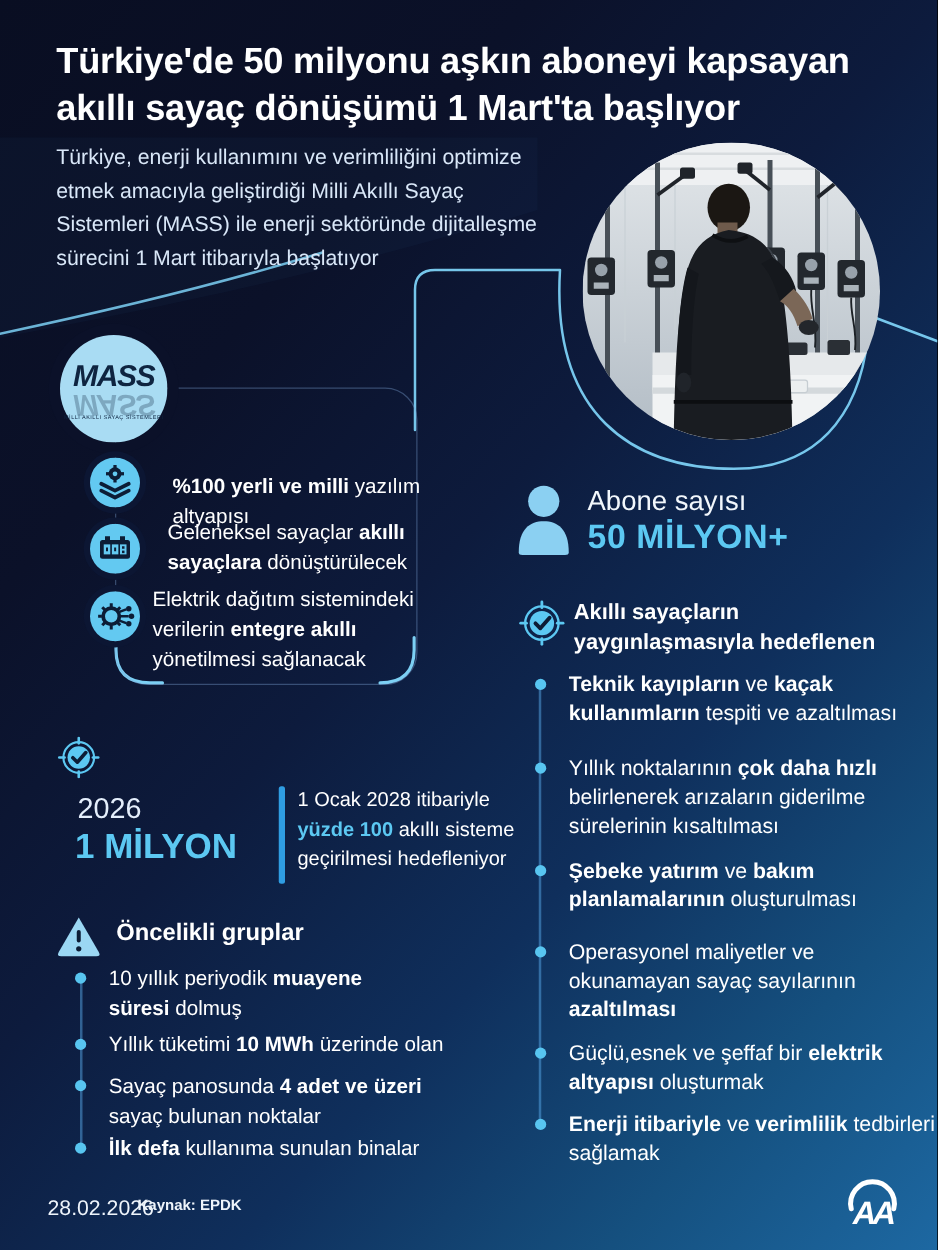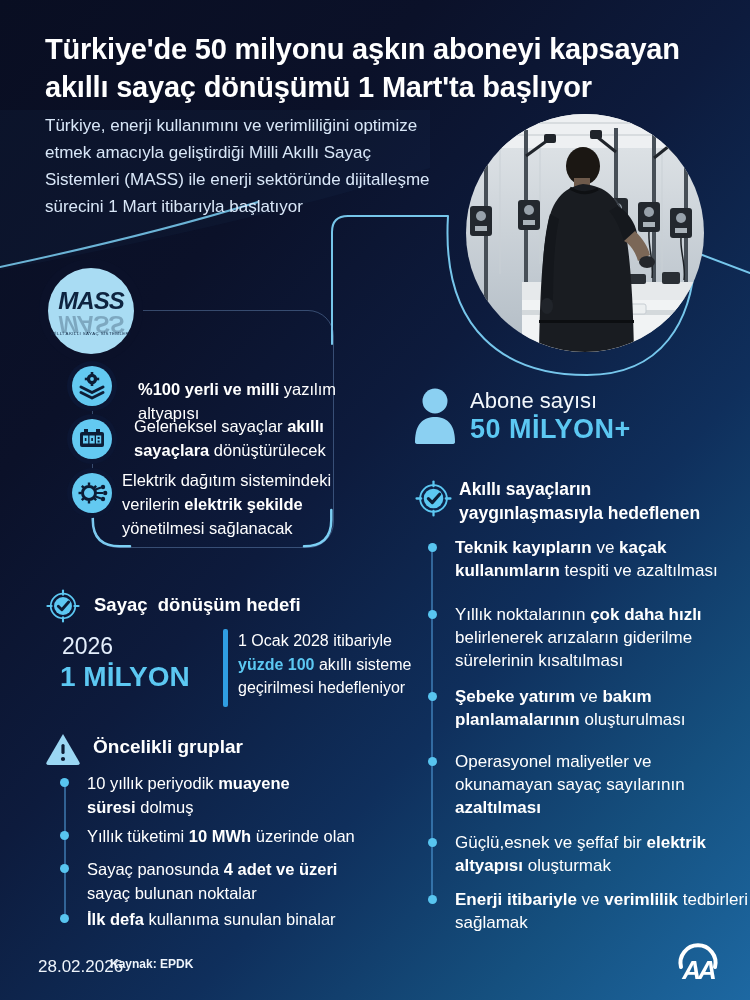--- a/index.html
+++ b/index.html
@@ -218,21 +218,21 @@
           <line x1="23.5" y1="20" x2="31" y2="20"></line>
           <line x1="23.5" y1="23.5" x2="29" y2="25.5"></line>
       </g>
       <g fill="#0c1d36">
           <circle cx="31" cy="14" r="2.2"></circle>
           <circle cx="33.2" cy="20" r="2.2"></circle>
           <circle cx="31" cy="26" r="2.2"></circle>
         </g>
     </svg>
   </div>
-  <p class="abs rich mass-item-text" style="left:122px;top:468px;width:250px;margin:0"><span>Elektrik dağıtım sistemindeki verilerin </span><span class="b">elektrik şekilde</span><span> yönetilmesi sağlanacak</span></p>
+  <p class="abs rich mass-item-text" style="left:122px;top:468px;width:250px;margin:0"><span>Elektrik dağıtım sistemindeki verilerin </span><span class="b">entegre akıllı</span><span> yönetilmesi sağlanacak</span></p>
 
   <div class="abs" style="left:412px;top:386px">
     <svg width="46" height="58" viewBox="0 0 46 58">
       <circle cx="23" cy="15" r="12.5" fill="#8bd0f2"></circle>
       <path d="M 3,56 C 3,37 12,31 23,31 C 34,31 43,37 43,56 Q 43,58 40,58 L 6,58 Q 3,58 3,56 Z" fill="#8bd0f2"></path>
     </svg>
   </div>
   <div class="abs sub-label">Abone sayısı</div>
   <div class="abs sub-value">50 MİLYON+</div>
 
@@ -283,21 +283,20 @@
       <g stroke="#5cc8f2" stroke-width="2.2" stroke-linecap="round">
         <line x1="18" y1="1.5" x2="18" y2="6"></line>
           <line x1="18" y1="30" x2="18" y2="34.5"></line>
         <line x1="1.5" y1="18" x2="6" y2="18"></line>
           <line x1="30" y1="18" x2="34.5" y2="18"></line>
       </g>
       <circle cx="18" cy="18" r="9.5" fill="#5cc8f2"></circle>
       <path d="M 13,18.2 L 16.8,22 L 24,13.8" stroke="#0c1d36" stroke-width="3" fill="none" stroke-linecap="round" stroke-linejoin="round"></path>
     </svg>
   </div>
-  <div class="abs target-heading">Sayaç  dönüşüm hedefi</div>
   <div class="abs target-year">2026</div>
   <div class="abs target-amount">1 MİLYON</div>
   <div class="abs target-bar"></div>
   <p class="abs rich target-note"><span>1 Ocak 2028 itibariyle </span><span class="b" style="color: rgb(92, 200, 242);">yüzde 100</span><span> akıllı sisteme geçirilmesi hedefleniyor</span></p>
 
   <div class="abs" style="left:44px;top:731px">
     <svg width="38" height="35" viewBox="0 0 38 35">
       <path d="M 19,3 L 35,30.5 Q 37,34 33,34 L 5,34 Q 1,34 3,30.5 Z" fill="#9bd7f3"></path>
       <rect x="17.4" y="13" width="3.2" height="10" rx="1.6" fill="#0c1d36"></rect>
       <circle cx="19" cy="28" r="2.1" fill="#0c1d36"></circle>

